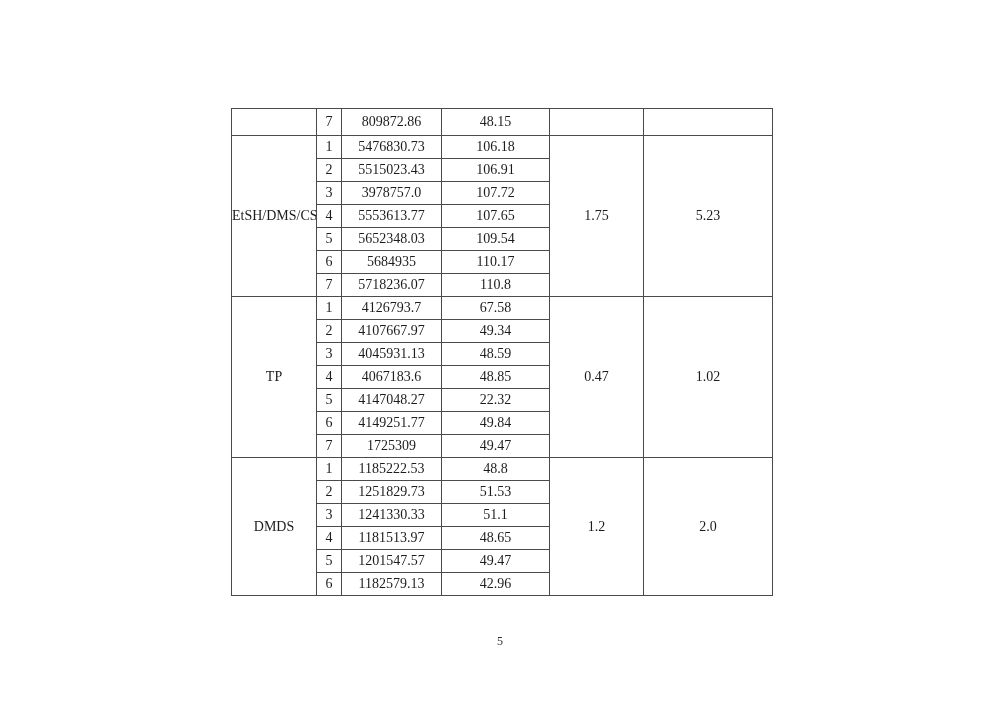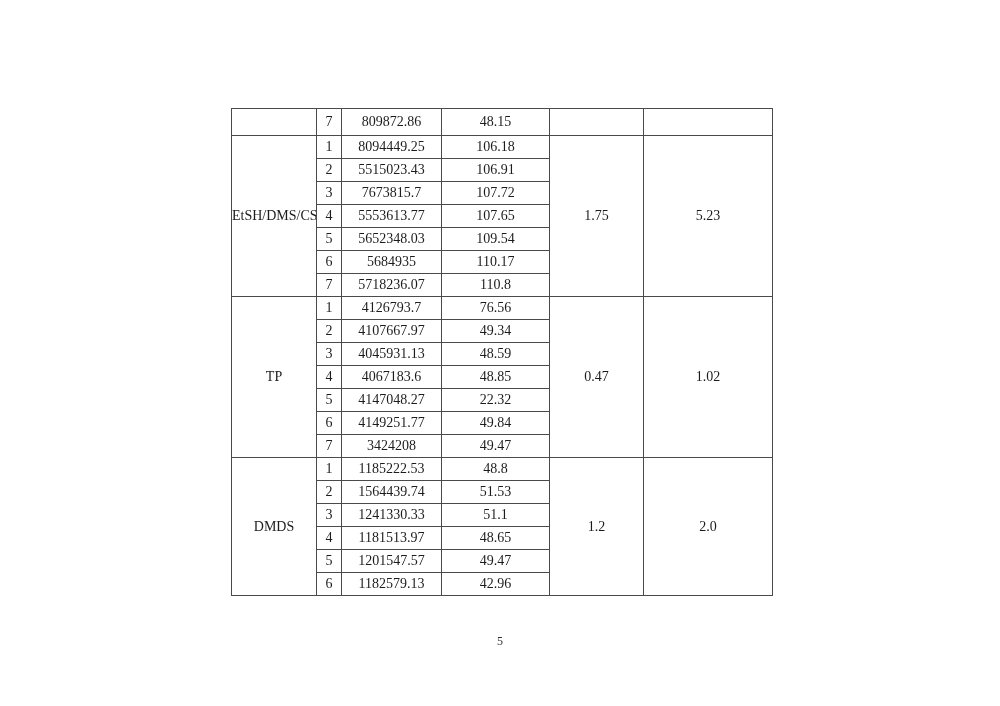--- a/index.html
+++ b/index.html
@@ -68,33 +68,33 @@
         <td>7</td>
         <td>809872.86</td>
         <td>48.15</td>
         <td></td>
         <td></td>
       </tr>
 
       <tr class="row">
         <td rowspan="7">EtSH/DMS/CS2</td>
         <td>1</td>
-        <td>8094449.25</td>
+        <td>5476830.73</td>
         <td>106.18</td>
         <td rowspan="7">1.75</td>
         <td rowspan="7">5.23</td>
       </tr>
       <tr class="row">
         <td>2</td>
         <td>5515023.43</td>
         <td>106.91</td>
       </tr>
       <tr class="row">
         <td>3</td>
-        <td>7673815.7</td>
+        <td>3978757.0</td>
         <td>107.72</td>
       </tr>
       <tr class="row">
         <td>4</td>
         <td>5553613.77</td>
         <td>107.65</td>
       </tr>
       <tr class="row">
         <td>5</td>
         <td>5652348.03</td>
@@ -108,21 +108,21 @@
       <tr class="row">
         <td>7</td>
         <td>5718236.07</td>
         <td>110.8</td>
       </tr>
 
       <tr class="row">
         <td rowspan="7">TP</td>
         <td>1</td>
         <td>4126793.7</td>
-        <td>76.56</td>
+        <td>67.58</td>
         <td rowspan="7">0.47</td>
         <td rowspan="7">1.02</td>
       </tr>
       <tr class="row">
         <td>2</td>
         <td>4107667.97</td>
         <td>49.34</td>
       </tr>
       <tr class="row">
         <td>3</td>
@@ -139,35 +139,35 @@
         <td>4147048.27</td>
         <td>22.32</td>
       </tr>
       <tr class="row">
         <td>6</td>
         <td>4149251.77</td>
         <td>49.84</td>
       </tr>
       <tr class="row">
         <td>7</td>
-        <td>3424208</td>
+        <td>1725309</td>
         <td>49.47</td>
       </tr>
 
       <tr class="row">
         <td rowspan="6">DMDS</td>
         <td>1</td>
         <td>1185222.53</td>
         <td>48.8</td>
         <td rowspan="6">1.2</td>
         <td rowspan="6">2.0</td>
       </tr>
       <tr class="row">
         <td>2</td>
-        <td>1564439.74</td>
+        <td>1251829.73</td>
         <td>51.53</td>
       </tr>
       <tr class="row">
         <td>3</td>
         <td>1241330.33</td>
         <td>51.1</td>
       </tr>
       <tr class="row">
         <td>4</td>
         <td>1181513.97</td>

